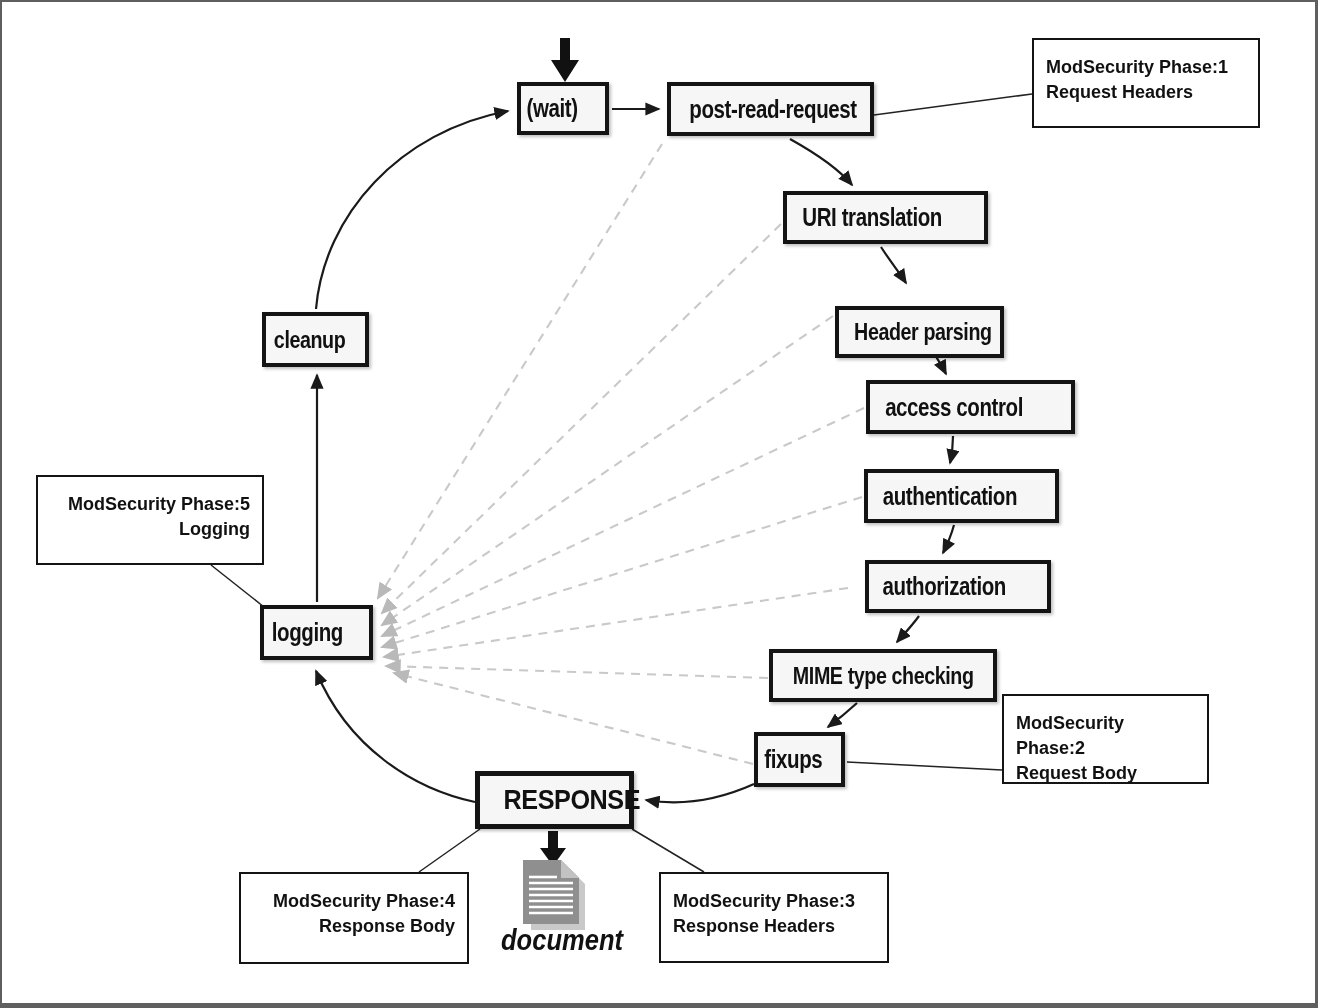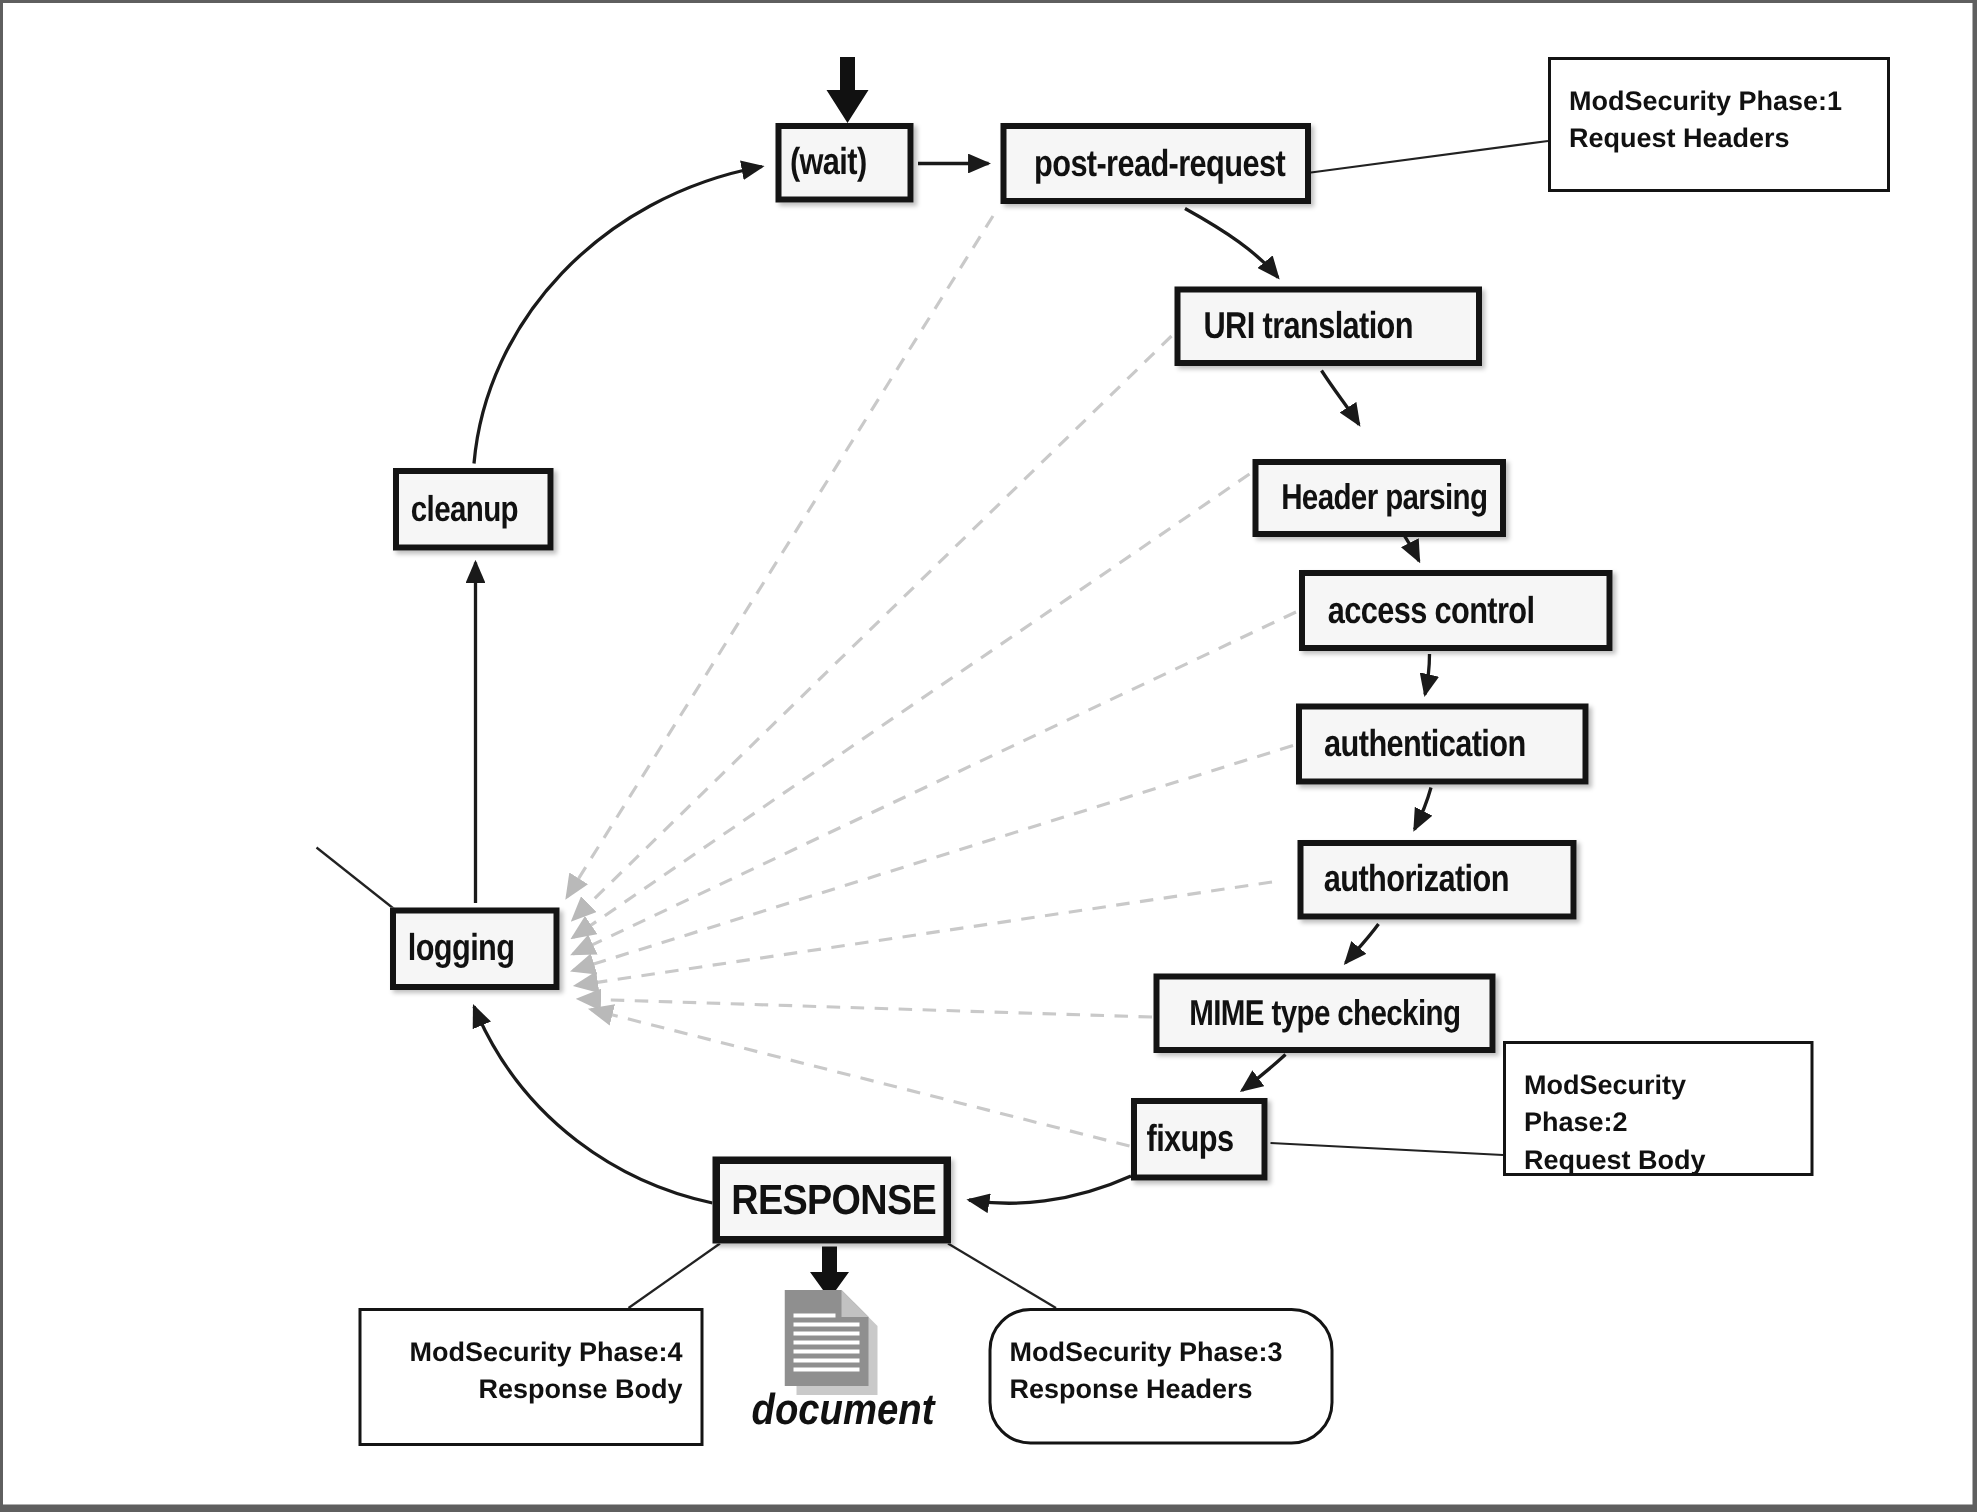--- a/index.html
+++ b/index.html
@@ -24,21 +24,21 @@
     box-shadow:2px 2px 3px rgba(0,0,0,0.25);
   }
   .node .lbl{
     font-weight:bold;
     font-size:25px;
     color:#111;
     letter-spacing:-0.5px;
     white-space:nowrap;
     transform:scaleX(0.82);
   }
-  .node.resp{border-width:5px;}
+  .node.resp{border-width:5px;padding-left:16px;}
   .node.resp .lbl{font-size:28px;transform:scaleX(0.9);}
   .callout{
     position:absolute;
     box-sizing:border-box;
     border:2px solid #141414;
     background:#ffffff;
     padding:15px 12px 0 12px;
     font-weight:bold;
     font-size:18px;
     line-height:1.38;
@@ -161,30 +161,34 @@
   <div class="callout" style="left:1030px;top:36px;width:228px;height:90px;">
     <div>ModSecurity Phase:1</div>
     <div>Request Headers</div>
   </div>
 
   <div class="callout" style="left:1000px;top:692px;width:207px;height:90px;">
     <div>ModSecurity Phase:2</div>
     <div>Request Body</div>
   </div>
 
-  <div class="callout" style="left:657px;top:870px;width:230px;height:91px;border-radius:28px;">
+  <div class="callout" style="left:657px;top:870px;width:230px;height:91px;">
     <div>ModSecurity Phase:3</div>
     <div>Response Headers</div>
   </div>
 
   <div class="callout right" style="left:237px;top:870px;width:230px;height:92px;">
     <div>ModSecurity Phase:4</div>
     <div>Response Body</div>
   </div>
 
+  <div class="callout right" style="left:34px;top:473px;width:228px;height:90px;">
+    <div>ModSecurity Phase:5</div>
+    <div>Logging</div>
+  </div>
 
   <div class="doc-icon" style="left:521px;top:858px;">
     <svg width="66" height="72" viewBox="0 0 66 72">
       <path d="M8,8 H46 L62,24 V70 H8 Z" fill="#c9c9c9"></path>
       <path d="M0,0 H38 L56,18 V64 H0 Z" fill="#8f8f8f"></path>
       <path d="M38,0 L38,18 H56 Z" fill="#c2c2c2"></path>
       <g stroke="#ffffff" stroke-width="2.6">
         <line x1="6" y1="17" x2="34" y2="17"></line>
         <line x1="6" y1="23" x2="50" y2="23"></line>
         <line x1="6" y1="29" x2="50" y2="29"></line>

